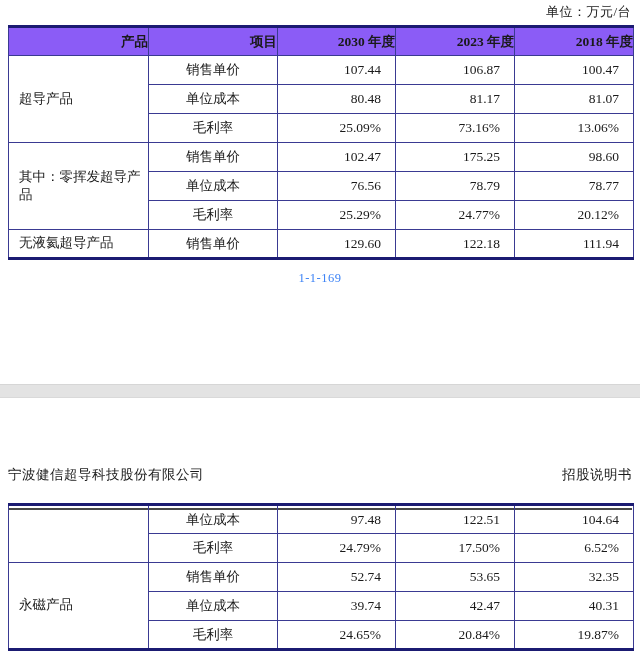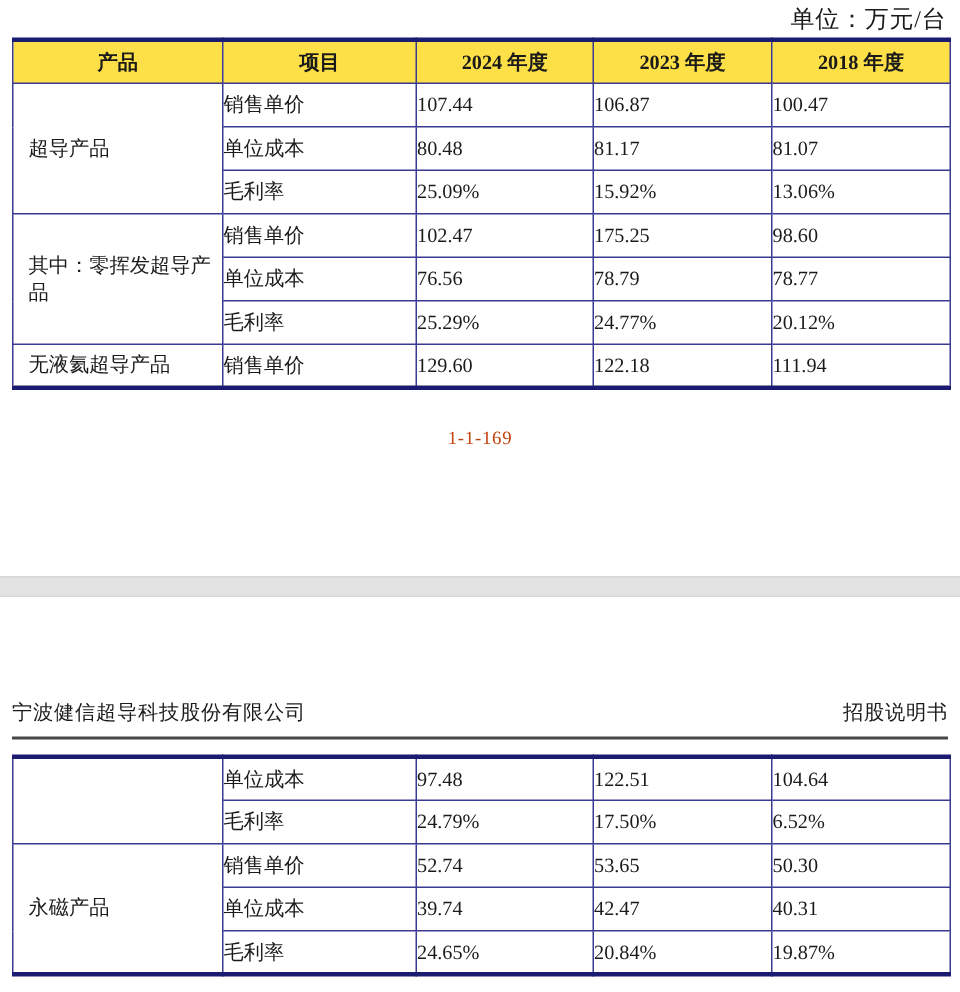--- a/index.html
+++ b/index.html
@@ -6,65 +6,65 @@
   html, body {
     width: 640px; height: 661px;
     background: #ffffff;
     font-family: "Liberation Serif", "DejaVu Serif", serif;
     color: #1a1a1a;
     overflow: hidden;
     position: relative;
   }
   .unit-label {
     position: absolute; top: 3px; right: 9px;
-    font-size: 16px; letter-spacing: 0.5px;
+    font-size: 13px; letter-spacing: 0.5px;
   }
   table {
     position: absolute; left: 8px;
     border-collapse: collapse;
     table-layout: fixed;
     width: 625px;
     font-size: 13.5px;
   }
   #table1 { top: 25px; }
   #table2 { top: 503px; }
   table, th, td {
     border: 1px solid #3a3a92;
   }
   table {
     border-top: 3px solid #1b1b72;
     border-bottom: 3px solid #1b1b72;
   }
   th {
-    background: #fde047;
+    background: #8b5cf6;
     font-weight: bold;
-    text-align: center;
+    text-align: right;
     height: 29px;
     font-size: 13.5px;
   }
   td { height: 29px; vertical-align: middle; }
   td.product { text-align: left; padding: 2px 6px 2px 10px; line-height: 1.35; }
-  td.item    { text-align: left; padding-left: 0; }
-  td.num     { padding-right: 14px; }
+  td.item    { text-align: center; padding-left: 0; }
+  td.num     { text-align: right; padding-right: 14px; }
   .page-number {
-    position: absolute; top: 285px; left: 0; width: 640px;
-    text-align: center; font-size: 12.5px; color: #c2410c;
+    position: absolute; top: 271px; left: 0; width: 640px;
+    text-align: center; font-size: 12.5px; color: #3b82f6;
     letter-spacing: 0.5px;
   }
   .page-gap {
     position: absolute; top: 384px; left: 0; width: 640px; height: 14px;
     background: #e3e3e3;
     border-top: 1px solid #d6d6d6;
     border-bottom: 1px solid #d9d9d9;
   }
   .doc-header {
     position: absolute; top: 466px; left: 8px; width: 624px;
     display: flex; justify-content: space-between; align-items: flex-end;
     font-size: 13.5px;
-    padding-bottom: 7px;
+    padding-bottom: 24px;
     border-bottom: 2px solid #474747;
     letter-spacing: 0.5px;
   }
 </style>
 </head>
 <body>
 
 <div class="unit-label">单位：万元/台</div>
 
 <table id="table1">
@@ -72,21 +72,21 @@
     <col style="width:140px">
       <col style="width:129px">
       <col style="width:118px">
       <col style="width:119px">
       <col style="width:119px">
   </colgroup>
   <thead>
     <tr>
       <th>产品</th>
       <th>项目</th>
-      <th>2024 年度</th>
+      <th>2030 年度</th>
       <th>2023 年度</th>
       <th>2018 年度</th>
     </tr>
   </thead>
   <tbody>
     <tr>
       <td class="product" rowspan="3">超导产品</td>
       <td class="item">销售单价</td>
       <td class="num">107.44</td>
       <td class="num">106.87</td>
@@ -94,21 +94,21 @@
     </tr>
     <tr>
       <td class="item">单位成本</td>
       <td class="num">80.48</td>
       <td class="num">81.17</td>
       <td class="num">81.07</td>
     </tr>
     <tr>
       <td class="item">毛利率</td>
       <td class="num">25.09%</td>
-      <td class="num">15.92%</td>
+      <td class="num">73.16%</td>
       <td class="num">13.06%</td>
     </tr>
     <tr>
       <td class="product" rowspan="3">其中：零挥发超导产品</td>
       <td class="item">销售单价</td>
       <td class="num">102.47</td>
       <td class="num">175.25</td>
       <td class="num">98.60</td>
     </tr>
     <tr>
@@ -162,21 +162,21 @@
       <td class="item">毛利率</td>
       <td class="num">24.79%</td>
       <td class="num">17.50%</td>
       <td class="num">6.52%</td>
     </tr>
     <tr>
       <td class="product" rowspan="3">永磁产品</td>
       <td class="item">销售单价</td>
       <td class="num">52.74</td>
       <td class="num">53.65</td>
-      <td class="num">50.30</td>
+      <td class="num">32.35</td>
     </tr>
     <tr>
       <td class="item">单位成本</td>
       <td class="num">39.74</td>
       <td class="num">42.47</td>
       <td class="num">40.31</td>
     </tr>
     <tr>
       <td class="item">毛利率</td>
       <td class="num">24.65%</td>

